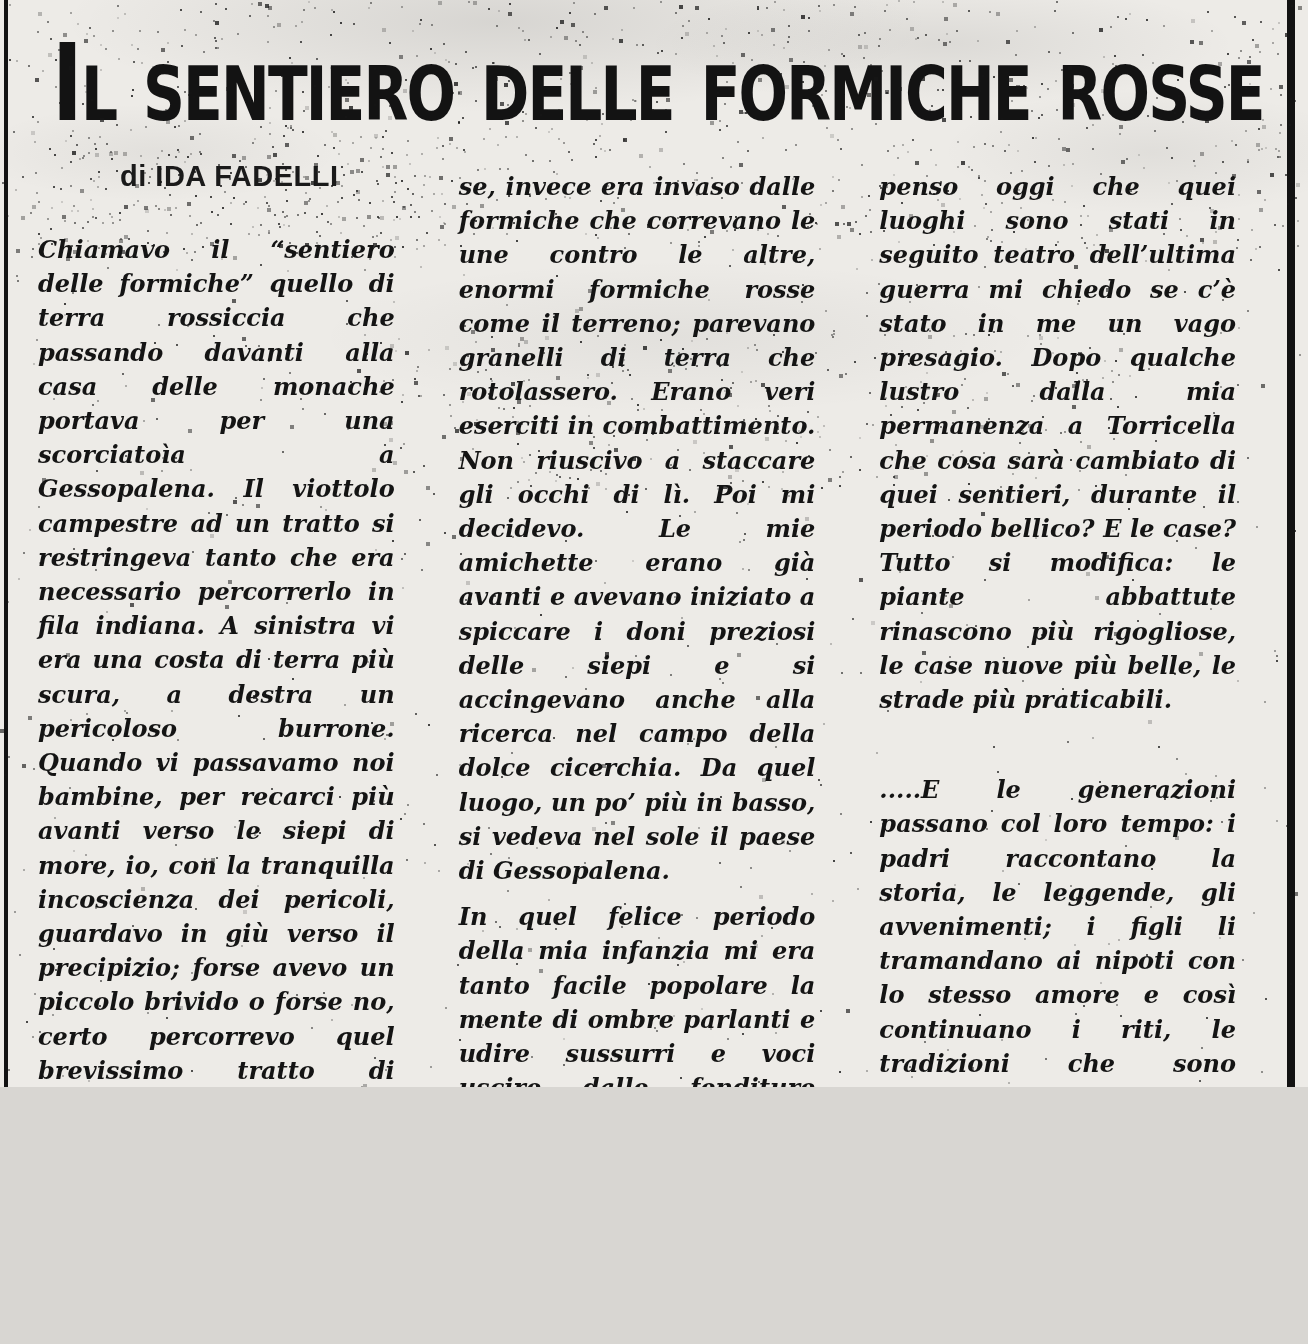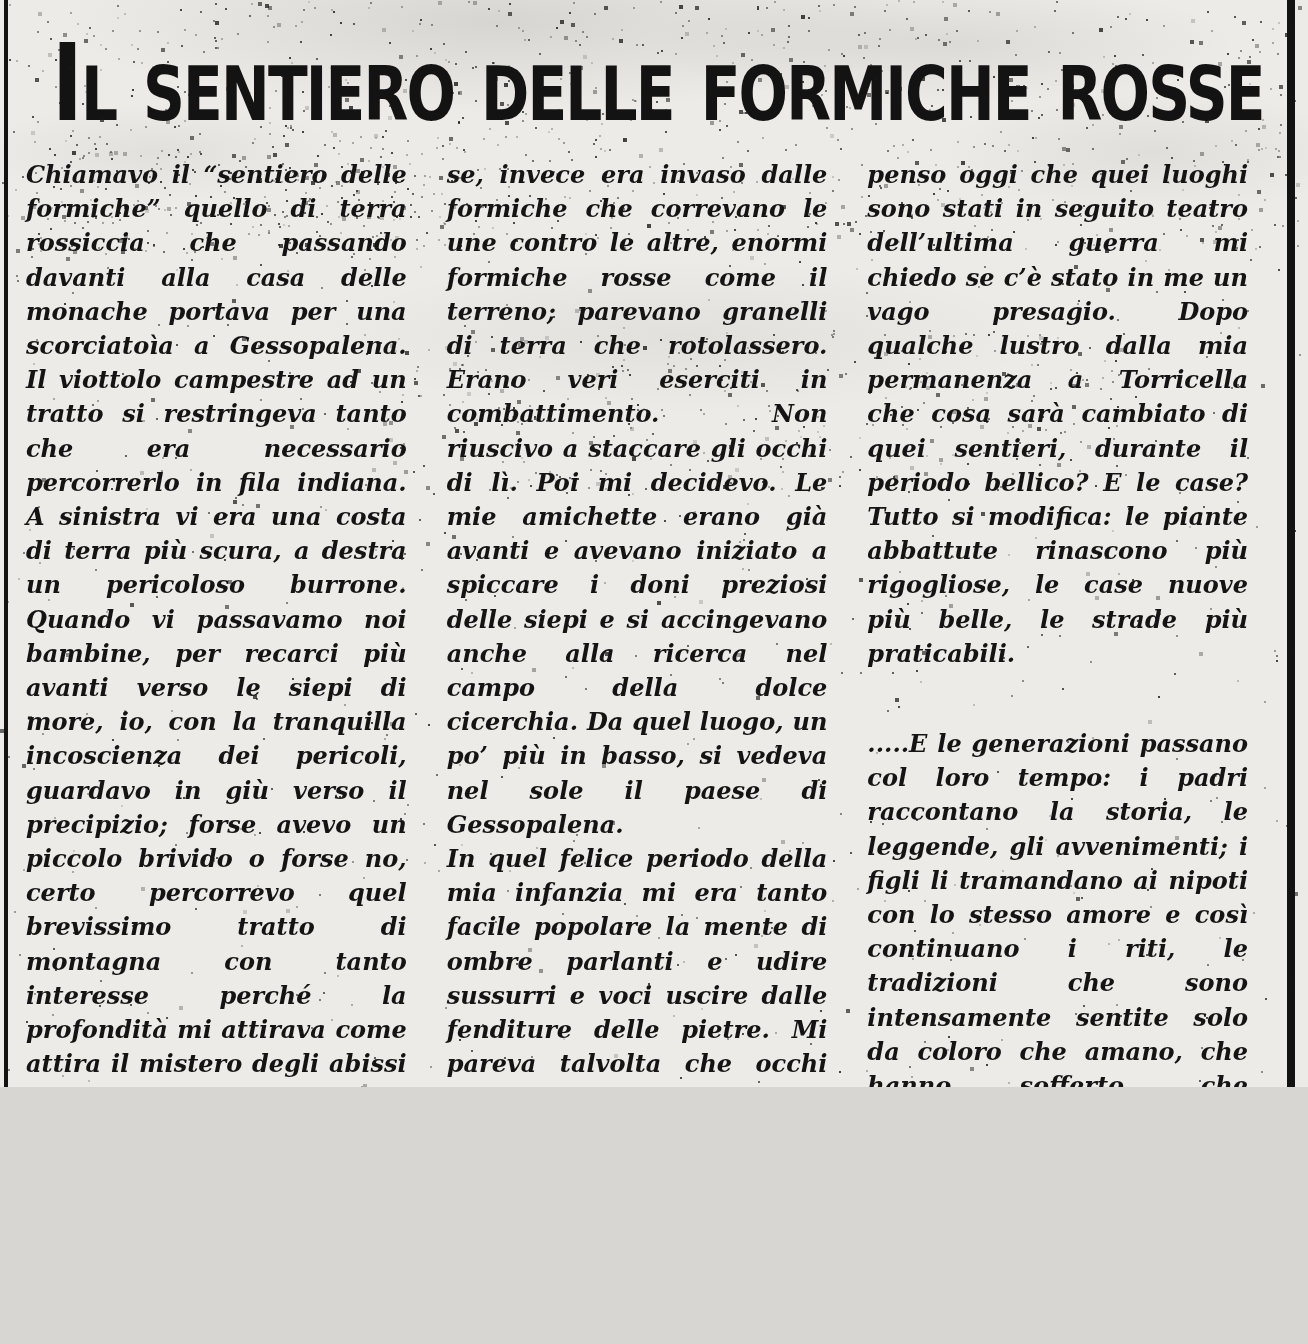--- a/index.html
+++ b/index.html
@@ -40,21 +40,21 @@
   .byline{
     font-family:"Liberation Sans", sans-serif;
     font-weight:bold;
     font-size:29px;
     letter-spacing:0.5px;
     color:#1a1a1a;
     margin:2px 0 40px 94px;
     white-space:nowrap;
   }
   .col p{
-    margin:0;
+    margin:12px;
     font-size:24px;
     line-height:34.2px;
     font-style:italic;
     font-weight:700;
     text-align:justify;
     color:#141414;
   }
   .col p.gap{margin-top:56px;}
   .noise,.noise i{position:absolute;pointer-events:none;}
   .noise i{left:0;top:0;width:2px;height:2px;background:transparent;display:block;}
@@ -66,20 +66,21 @@
 
   <div class="border-left"></div>
   <div class="border-right"></div>
   <div class="border-bottom"></div>
 
   <h1 class="title" style="transform: scale(0.939535, 1.22);">Il sentiero delle formiche rosse</h1>
 
   <div class="columns">
 
     <div class="col">
+      <div class="byline">di IDA FADELLI</div>
       <p>Chiamavo il “sentiero delle formiche” quello di terra rossiccia che passando davanti alla casa delle monache portava per una scorciatoìa a Gessopalena. Il viottolo campestre ad un tratto si restringeva tanto che era necessario percorrerlo in fila indiana. A sinistra vi era una costa di terra più scura, a destra un pericoloso burrone. Quando vi passavamo noi bambine, per recarci più avanti verso le siepi di more, io, con la tranquilla incoscienza dei pericoli, guardavo in giù verso il precipizio; forse avevo un piccolo brivido o forse no, certo percorrevo quel brevissimo tratto di montagna con tanto interesse perché la profondità mi attirava come attira il mistero degli abissi che sembrano infiniti. Le mie compagne di giochi, le D’Annunzio, che erano tutte maggiori di me e mi facevano da guida e le figlie del segretario comunale, Emma e Maria Sabatini, camminavano davanti. Io ero l’ultima e mi attardavo un po’ ad ammirare il verde dei cespugli dai bordi dello strapiombo. Proprio in quel punto del sentiero che tendeva a franare ed era ogni volta sempre più stretto, sembrava che il terriccio si muoves-</p>
     </div>
 
     <div class="col">
       <p>se, invece era invaso dalle formiche che correvano le une contro le altre, enormi formiche rosse come il terreno; parevano granelli di terra che rotolassero. Erano veri eserciti in combattimento. Non riuscivo a staccare gli occhi di lì. Poi mi decidevo. Le mie amichette erano già avanti e avevano iniziato a spiccare i doni preziosi delle siepi e si accingevano anche alla ricerca nel campo della dolce cicerchia. Da quel luogo, un po’ più in basso, si vedeva nel sole il paese di Gessopalena.</p>
       <p>In quel felice periodo della mia infanzia mi era tanto facile popolare la mente di ombre parlanti e udire sussurri e voci uscire dalle fenditure delle pietre. Mi pareva talvolta che occhi misteriosi mi guardassero dal folto di un cespuglio o attraverso i rami di un albero e ciò mi procurava un incanto dolce. Le formiche, che lottavano in un angolo di terra ove la mia fantasia si accendeva più che in ogni altro posto, contrastavano col mio mondo immaginario e mi risvegliavano alla realtà, una realtà cruenta. Quelle lotte fino all’annientamento conducevano per la prima volta il mio pensiero all’intuizione del confine fra la vita e la morte. Era una scoperta avvincente ma mi dava un oscuro senso di sofferenza. Se</p>
     </div>
 
     <div class="col">
       <p>penso oggi che quei luoghi sono stati in seguito teatro dell’ultima guerra mi chiedo se c’è stato in me un vago presagio. Dopo qualche lustro dalla mia permanenza a Torricella che cosa sarà cambiato di quei sentieri, durante il periodo bellico? E le case? Tutto si modifica: le piante abbattute rinascono più rigogliose, le case nuove più belle, le strade più praticabili.</p>

